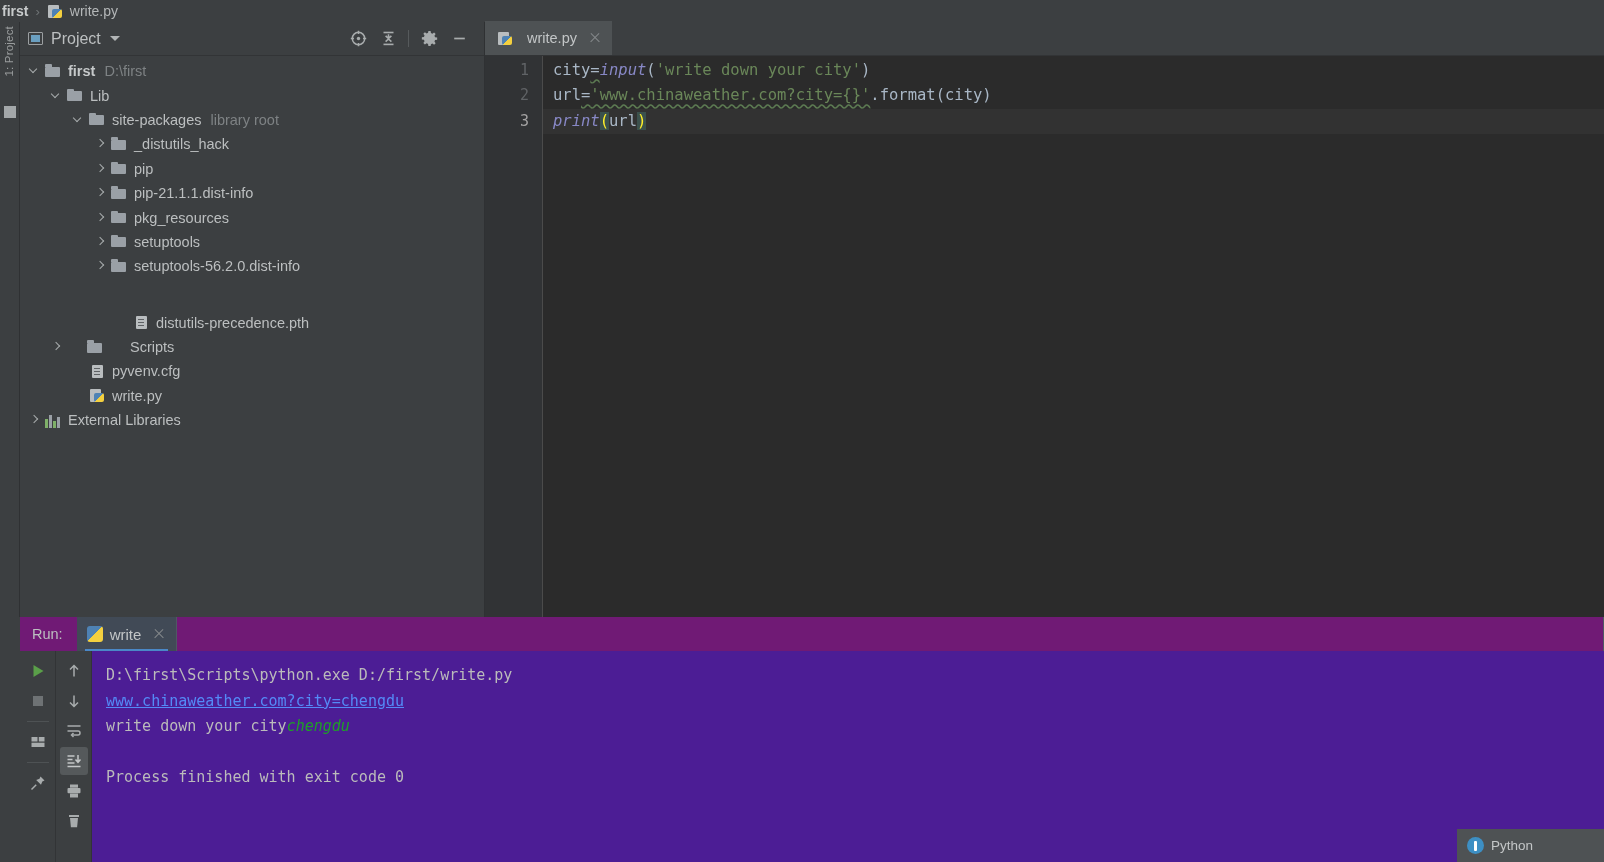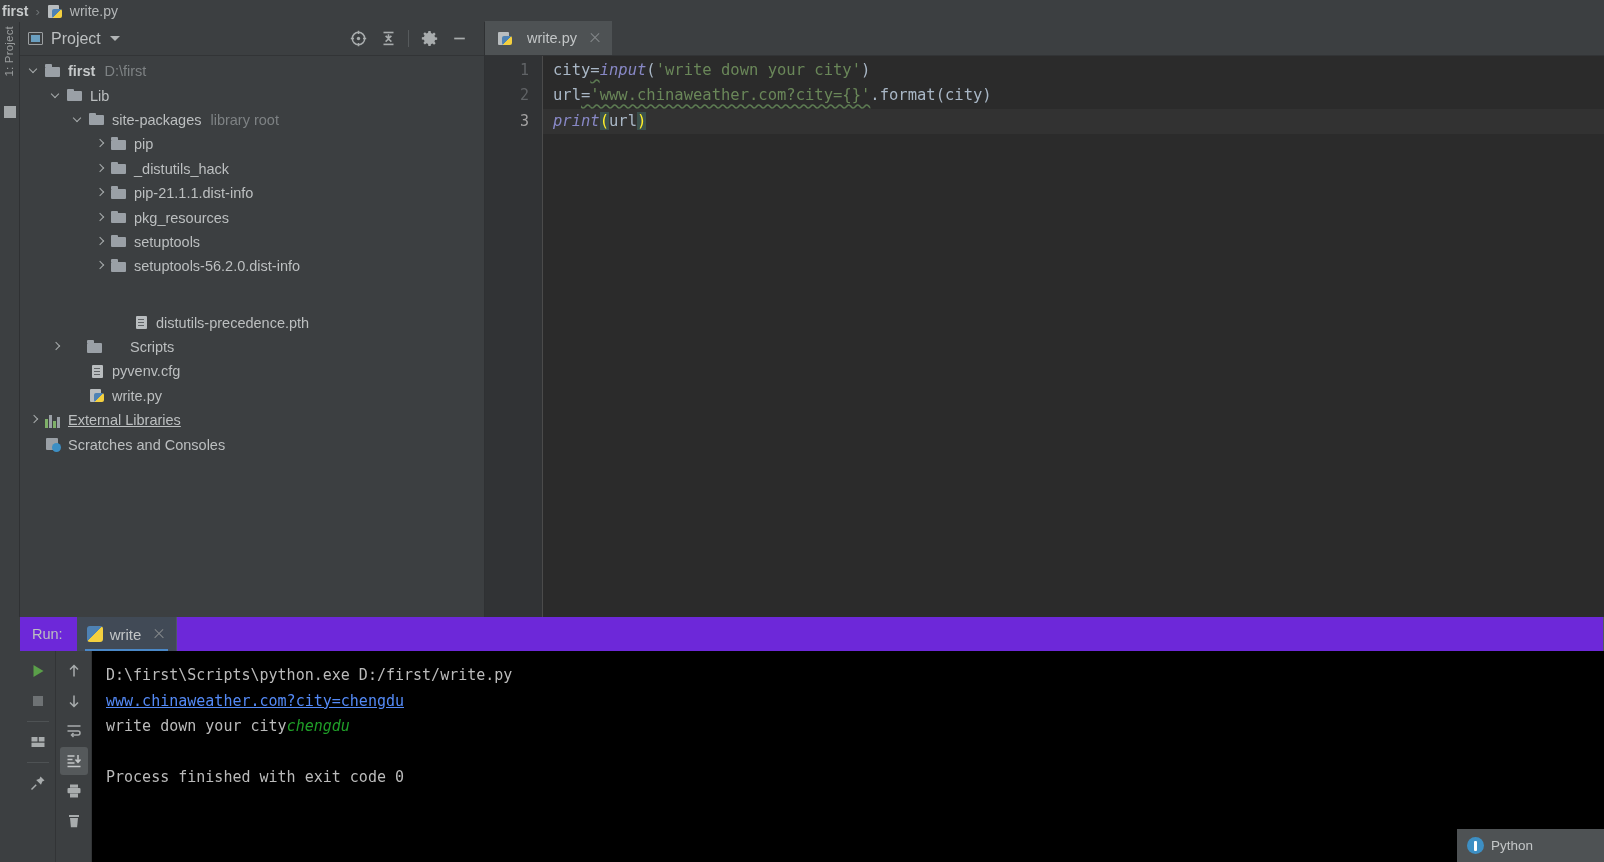--- a/index.html
+++ b/index.html
@@ -200,21 +200,21 @@
   .wavy { text-decoration: underline; text-decoration-style: wavy;
           text-decoration-color: #5c7a52; text-underline-offset: 3px; }
 
   
   #run-window {
     position: absolute; left: 0; top: 617px; width: 1604px; height: 245px;
     background: #3c3f41;
   }
   #run-header {
     position: absolute; left: 20px; top: 0; width: 1584px; height: 34px;
-    background: #6d28d9; display: flex; align-items: center;
+    background: #701a75; display: flex; align-items: center;
   }
   #run-label {
     font-size: 14.5px; color: #bcbfc0; padding-left: 12px; padding-right: 14px;
   }
   #run-tab {
     height: 34px; display: flex; align-items: center; gap: 7px;
     padding: 0 10px; position: relative; background: #414a56;
   }
   #run-tab::after {
     content: ''; position: absolute; left: 8px; right: 8px; bottom: 0;
@@ -243,21 +243,21 @@
   #run-toolcol-2 { border-right: 1px solid #323436; }
   .tool-btn {
     width: 28px; height: 28px; display: flex;
     align-items: center; justify-content: center; border-radius: 3px;
     position: relative;
   }
   .tool-btn.active { background: #55595b; }
   .tool-sep { width: 22px; height: 1px; background: #4e5254; margin: 4px 0; }
 
   #console {
-    flex: 1; background: #000000; padding: 12px 0 0 14px;
+    flex: 1; background: #4c1d95; padding: 12px 0 0 14px;
     font-family: "DejaVu Sans Mono", monospace; font-size: 15px;
     color: #bbbbbb; overflow: hidden;
   }
   .console-line { height: 25.5px; line-height: 25.5px; white-space: pre; }
   .c-input { color: #1f9f28; font-style: italic; }
   .c-link  { color: #548af7; text-decoration: underline; }
   .c-blank { height: 25.5px; }
 
   
   #notification {
@@ -356,28 +356,28 @@
         </span>
         <span class="ic ic-folder"></span>
         <span>site-packages</span>
         <span class="tlabel-dim">library root</span>
       </div>
       <div class="trow" style="padding-left: 74px;">
         <span class="chev right">
           <i></i>
         </span>
         <span class="ic ic-folder"></span>
+        <span>_distutils_hack</span>
+      </div>
+      <div class="trow" style="padding-left: 74px;">
+        <span class="chev right">
+          <i></i>
+        </span>
+        <span class="ic ic-folder"></span>
         <span>pip</span>
-      </div>
-      <div class="trow" style="padding-left: 74px;">
-        <span class="chev right">
-          <i></i>
-        </span>
-        <span class="ic ic-folder"></span>
-        <span>_distutils_hack</span>
       </div>
       <div class="trow" style="padding-left: 74px;">
         <span class="chev right">
           <i></i>
         </span>
         <span class="ic ic-folder"></span>
         <span>pip-21.1.1.dist-info</span>
       </div>
       <div class="trow" style="padding-left: 74px;">
         <span class="chev right">
@@ -415,36 +415,31 @@
       <div class="trow" style="padding-left: 52px;">
         <span class="chev none"></span>
         <span class="ic ic-file"></span>
         <span>pyvenv.cfg</span>
       </div>
       <div class="trow" style="padding-left: 52px;">
         <span class="chev none"></span>
         <span class="ic ic-py"></span>
         <span>write.py</span>
       </div>
-      <div class="trow" style="padding-left: 8px; text-decoration: underline;">
+      <div class="trow" style="padding-left: 8px;">
         <span class="chev right">
           <i></i>
         </span>
         <span class="ic ic-lib">
           <span></span>
           <span></span>
           <span></span>
           <span></span>
         </span>
         <span>External Libraries</span>
-      </div>
-      <div class="trow" style="padding-left: 8px;">
-        <span class="chev none"></span>
-        <span class="ic ic-scratch"></span>
-        <span>Scratches and Consoles</span>
       </div>
     </div>
 </div>
 
 <div id="editor-area">
   <div id="tabbar">
     <div id="tab-writepy">
       <span class="ic ic-py"></span>
       <span class="tab-label">write.py</span>
       <span class="tab-close"></span>

